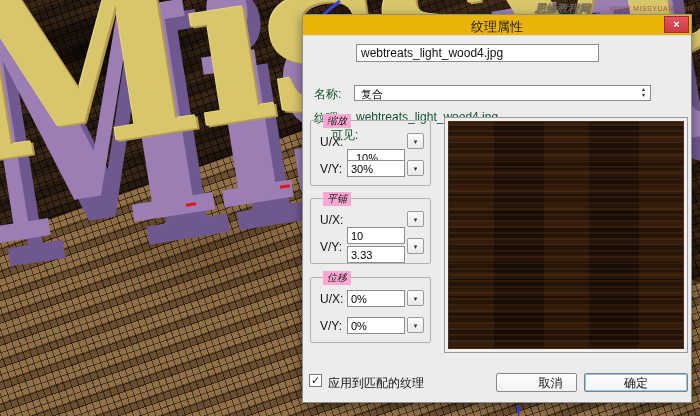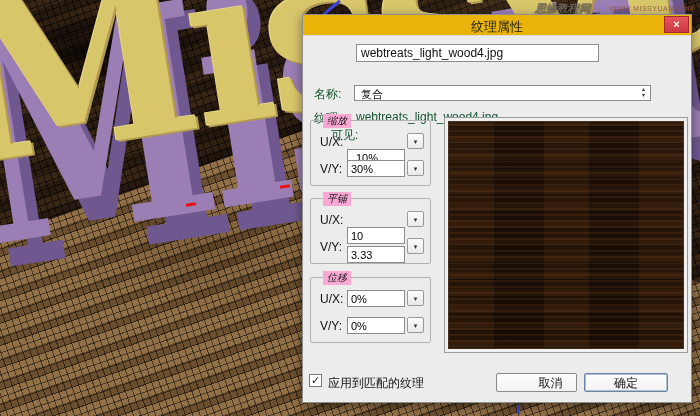--- a/index.html
+++ b/index.html
@@ -97,21 +97,21 @@
       linear-gradient(180deg,#21130a,#190e06);}
   .checkbox{position:absolute;left:6px;top:359px;width:13px;height:13px;box-sizing:border-box;
     background:#fff;border:1px solid #777;font-size:11px;line-height:11px;text-align:center;
     color:#222;cursor:pointer;}
   .chk-label{position:absolute;left:25px;top:360px;font-size:12px;}
   .btn{position:absolute;top:358px;height:19px;box-sizing:border-box;
     background:linear-gradient(#fefefe,#f2f2f2);border:1px solid #8a8a8a;border-radius:2px;
     font-size:12px;font-family:inherit;color:#111;text-align:center;line-height:16px;
     cursor:pointer;padding:0;}
   .btn-cancel{left:193px;width:81px;padding-left:28px;}
-  .btn-ok{left:281px;width:84px;border:1px solid #6b86a5;box-shadow:0 0 0 1px #aebfd2 inset;}
+  .btn-ok{left:281px;width:104px;border:1px solid #6b86a5;box-shadow:0 0 0 1px #aebfd2 inset;}
 </style>
 </head>
 <body>
 
 <div class="scene">
   <div class="ground-dark"></div>
   <div class="ground-floor"></div>
 
   <div class="word3d">
     <span class="w-deep">Missyuan</span>

